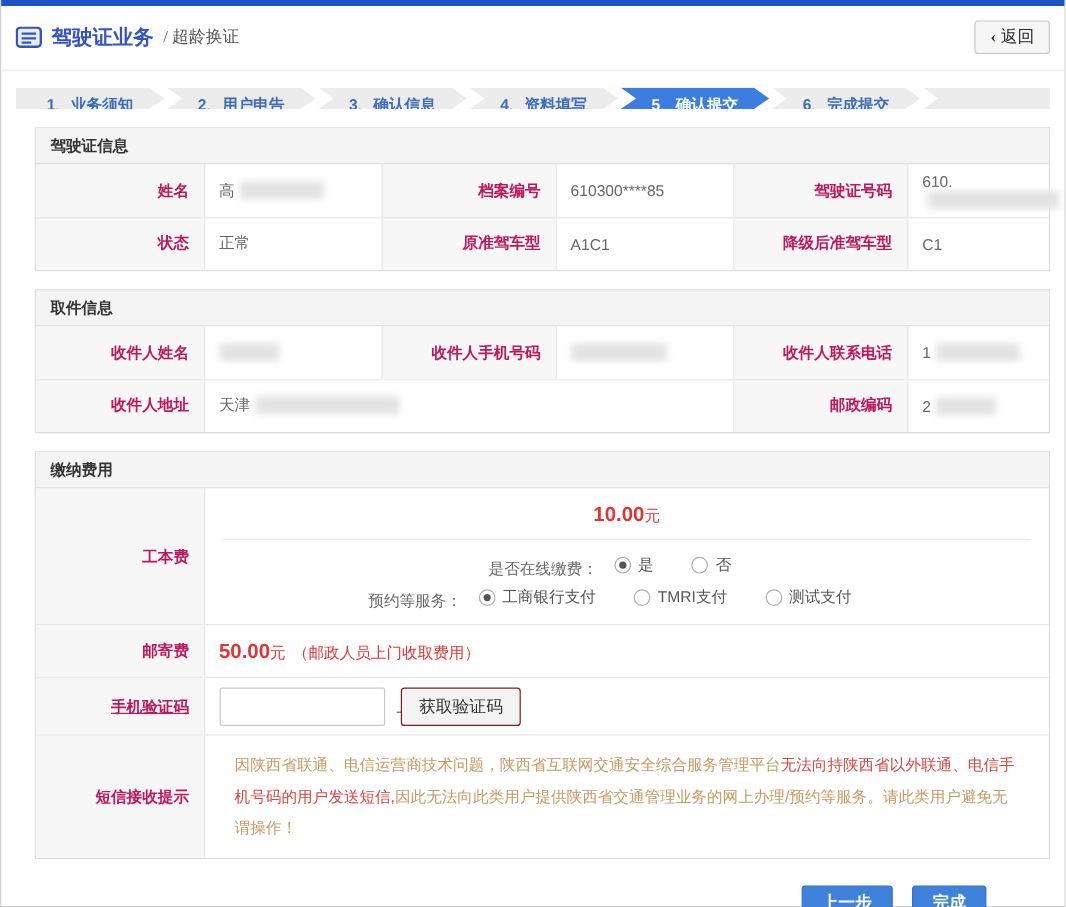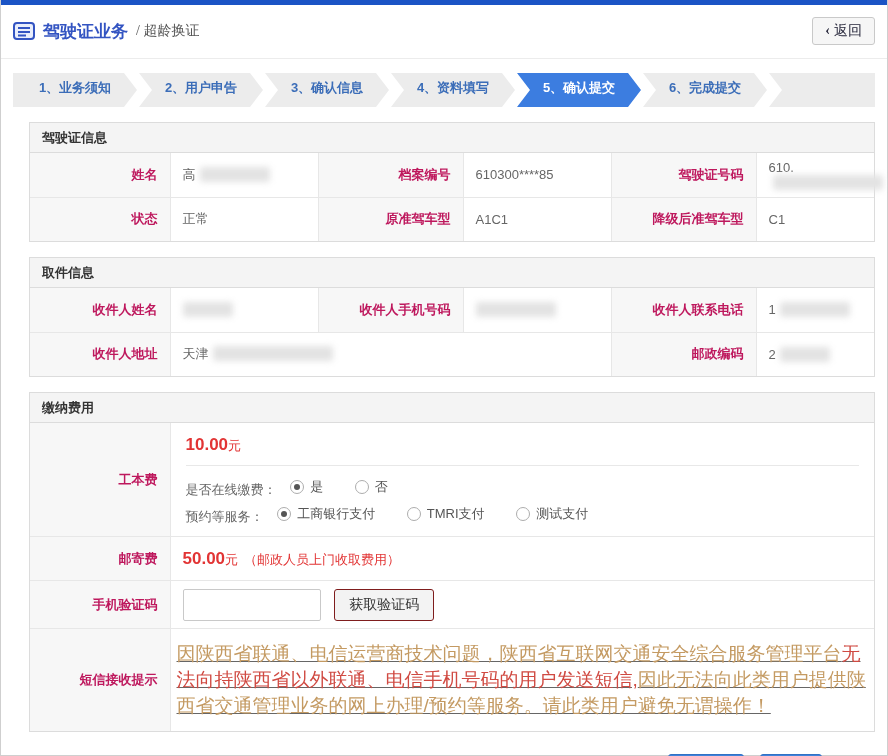--- a/index.html
+++ b/index.html
@@ -14,21 +14,21 @@
   .header-left { display:flex; align-items:center; }
   .hicon { width:22px; height:18px; margin-right:8px; display:inline-block; }
   .htitle { font-size:17px; font-weight:bold; color:#3354c2; }
   .hsub { font-size:14px; color:#555; margin-left:8px; }
   .back-btn { background:#f6f6f6; border:1px solid #c9c9c9; border-radius:3px;
               height:28px; padding:0 12px; font-size:14px; color:#26263a; cursor:pointer;
               font-family:inherit; }
   .back-btn .chev { font-weight:bold; margin-right:4px; color:#26263a; }
 
   
-  .steps { display:flex; height:34px; margin:14px 12px 0 12px; }
+  .steps { display:flex; height:18px; margin:14px 12px 0 12px; }
   .step { width:124px; margin-right:2px; background:#ececec; color:#3b6db8;
           font-size:13px; font-weight:bold; text-align:center; line-height:30px;
           cursor:pointer;
           clip-path:polygon(0 0, calc(100% - 13px) 0, 100% 50%, calc(100% - 13px) 100%, 0 100%, 13px 50%); }
   .step.first { clip-path:polygon(0 0, calc(100% - 13px) 0, 100% 50%, calc(100% - 13px) 100%, 0 100%); }
   .step.active { background:#3c7de0; color:#ffffff; }
   .step-filler { flex:1; background:#ececec;
           clip-path:polygon(0 0, 100% 0, 100% 100%, 0 100%, 13px 50%); }
 
   
@@ -43,40 +43,40 @@
   .lbl { background:#f7f7f7; text-align:right; padding-right:12px; color:#be185d; font-weight:bold; }
   .val { background:#fff; padding-left:12px; color:#666; }
 
   .redact { display:inline-block; height:15px; background:#e3e3e3; filter:blur(3px);
             border-radius:2px; vertical-align:-3px; margin-left:4px; }
   .w50{width:50px} .w70{width:70px} .w80{width:80px} .w110{width:110px} .w120{width:120px}
 
   
   .red { color:#e23434; }
   .big { font-size:17px; font-weight:bold; }
-  .fee-cell { padding:12px 15px 10px 15px; }
+  .fee-cell { padding:12px 15px 10px 15px;text-align:center; }
   .fee-divider { border-top:1px solid #e8e8e8; margin:10px 0 12px 0; }
   .fee-row { margin-top:6px; color:#666; }
   .fee-q { margin-right:10px; }
   .radio { display:inline-flex; align-items:center; margin-right:28px; cursor:pointer; color:#555; }
   .rdot { width:14px; height:14px; border:1px solid #adadad; border-radius:50%;
           background:#fff; display:inline-block; position:relative; margin-right:6px; }
   .rdot.checked::after { content:''; position:absolute; left:3px; top:3px; right:3px; bottom:3px;
           background:#555; border-radius:50%; }
   .note { font-size:13px; margin-left:6px; }
   .yuan { font-size:13px; }
 
-  .code-row { height:48px; }
+  .code-row { height:48px;text-decoration:underline; }
   .code-input { width:138px; height:32px; border:1px solid #c9c9c9; border-radius:2px;
                 margin-right:10px; vertical-align:middle; padding:0 8px; font-size:14px; }
   .get-code-btn { height:32px; padding:0 14px; background:#f3f3f3; border:1px solid #7f1d1d;
                   border-radius:3px; font-size:14px; color:#333; cursor:pointer; vertical-align:middle;
                   font-family:inherit; }
 
-  .notice-cell { padding:12px 6px; line-height:26px; font-size:19px; height:76px;text-decoration:underline; }
+  .notice-cell { padding:12px 25px; line-height:26px; font-size:13px; height:76px; }
   .tan { color:#c49a62; }
   .red2 { color:#d04a42; }
 
   
   .footer { text-align:right; padding:22px 53px 0 0;text-decoration:underline; }
   .btn-blue { display:inline-block; height:30px; padding:0 16px; margin-left:12px;
               background:#3f82db; border:1px solid #3271c4; border-radius:3px;
               color:#fff; font-size:14px; font-weight:bold; cursor:pointer; font-family:inherit; }
 </style>
 </head>

